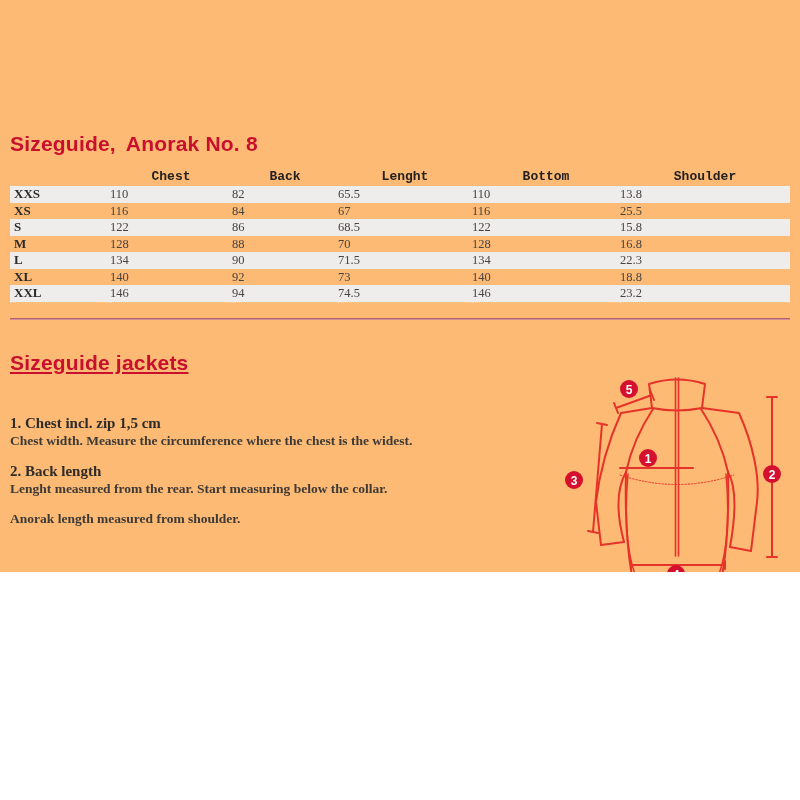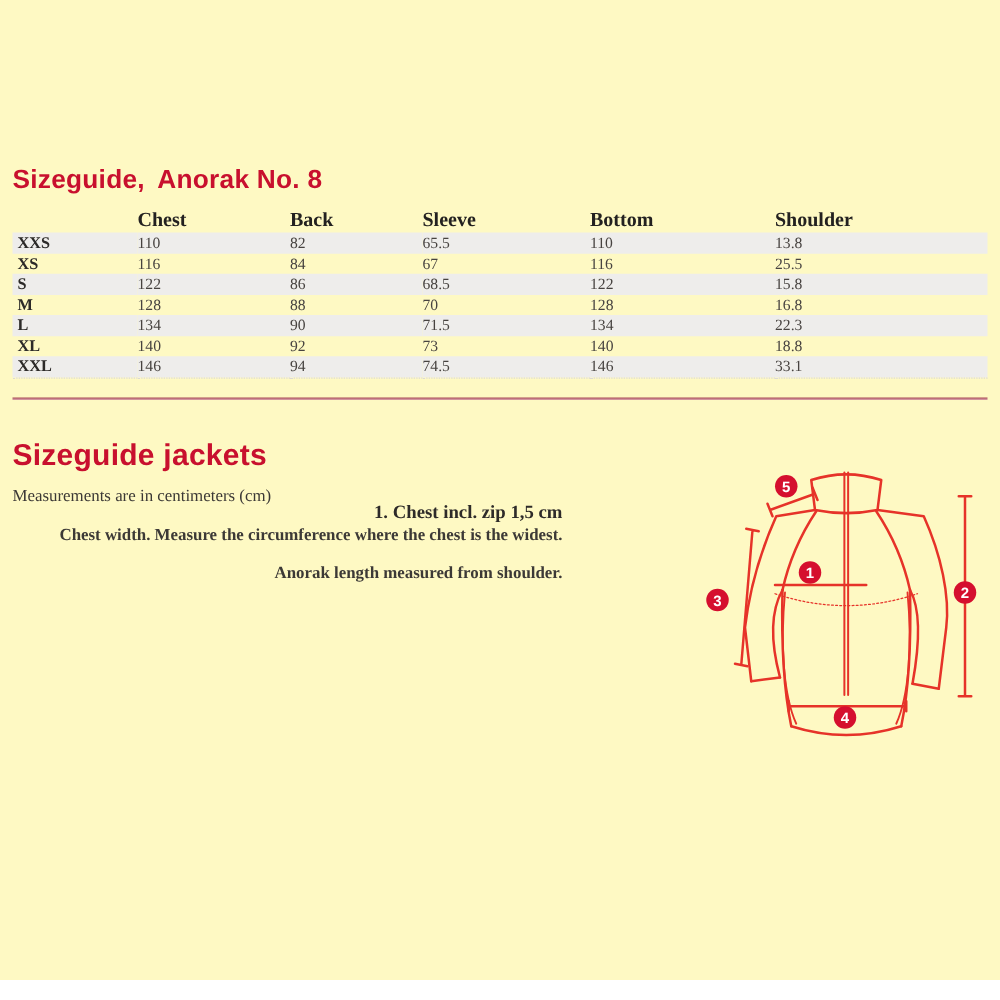--- a/index.html
+++ b/index.html
@@ -1,42 +1,42 @@
 <!DOCTYPE html>
 <html><head>
 <meta charset="utf-8">
 <style>
   html,body { margin:0; padding:0; background:#fff; }
-  .page { position:relative; width:800px; height:784px; background:#fef9c3; overflow:hidden;
+  .page { position:relative; width:800px; height:572px; background:#fdba74; overflow:hidden;
           font-family:"Liberation Serif", serif; }
 
   .page-title { position:absolute; left:10px; top:132px;
       font-family:"Liberation Sans", sans-serif; font-weight:bold;
       font-size:21px; color:#c8102e; letter-spacing:0.2px; }
   .page-title .product { margin-left:10px; }
 
   table.size-table { position:absolute; left:10px; top:167px; width:780px;
       border-collapse:collapse; table-layout:fixed;
       border-bottom:1px dotted #dbd8d5; }
-  table.size-table th { text-align:left; font-weight:bold; font-size:16px;
-      color:#232120; line-height:19px; padding:0; }
+  table.size-table th { text-align:center; font-weight:bold; font-size:13px;
+      color:#232120; line-height:19px; padding:0;font-family:Liberation Mono, monospace; }
   table.size-table td { font-size:12.5px; color:#474340; line-height:16.5px; padding:0; }
   table.size-table td.rowlabel { font-weight:bold; font-size:13px; color:#2c2a28; padding-left:4px; }
   table.size-table tbody tr:nth-child(odd) { background:#eeedeb; }
 
   .divider { position:absolute; left:10px; top:318px; width:780px; height:2px;
       background:linear-gradient(to bottom,#a84a56,#dba6ae); }
 
   .section-heading { position:absolute; left:10px; top:351px;
       font-family:"Liberation Sans", sans-serif; font-weight:bold;
-      font-size:24px; color:#c8102e; letter-spacing:0.2px; }
+      font-size:21px; color:#c8102e; letter-spacing:0.2px;text-decoration:underline; }
 
   .note { position:absolute; left:10px; top:389px; font-size:13.5px; color:#3c3936; }
 
-  .items { position:absolute; left:10px; top:401px; width:440px;text-align:right; }
+  .items { position:absolute; left:10px; top:414px; width:440px; }
   .item { margin:0 0 12px 0; }
   .item h3 { margin:0; font-size:15px; font-weight:bold; color:#2e2b29; line-height:18px; }
   .item p  { margin:0; font-size:13.5px; color:#3c3936; line-height:18px; white-space:pre-line;font-weight:bold; }
 
   .diagram { position:absolute; left:555px; top:362px; width:240px; height:240px; }
   .diagram svg { display:block; }
   .badge-num { font-family:"Liberation Sans", sans-serif; font-weight:bold;
       font-size:12px; fill:#ffffff; text-anchor:middle; }
 </style>
 </head>
@@ -55,21 +55,21 @@
         <col style="width:106px">
       <col style="width:134px">
         <col style="width:148px">
         <col style="width:170px">
     </colgroup>
     <thead>
       <tr>
         <th></th>
         <th>Chest</th>
         <th>Back</th>
-        <th>Sleeve</th>
+        <th>Lenght</th>
         <th>Bottom</th>
         <th>Shoulder</th>
       </tr>
     </thead>
     <tbody>
       <tr>
         <td class="rowlabel">XXS</td>
         <td>110</td>
         <td>82</td>
         <td>65.5</td>
@@ -115,35 +115,38 @@
         <td>73</td>
         <td>140</td>
         <td>18.8</td>
       </tr>
       <tr>
         <td class="rowlabel">XXL</td>
         <td>146</td>
         <td>94</td>
         <td>74.5</td>
         <td>146</td>
-        <td>33.1</td>
+        <td>23.2</td>
       </tr>
     </tbody>
   </table>
 
   <div class="divider"></div>
 
   <div class="section-heading">Sizeguide jackets</div>
 
-  <div class="note">Measurements are in centimeters (cm)</div>
 
   <div class="items">
     <div class="item">
       <h3>1. Chest incl. zip 1,5 cm</h3>
       <p>Chest width. Measure the circumference where the chest is the widest.</p>
+    </div>
+    <div class="item">
+      <h3>2. Back length</h3>
+      <p>Lenght measured from the rear. Start measuring below the collar.</p>
     </div>
     <div class="item">
       <p>Anorak length measured from shoulder.</p>
     </div>
   </div>
 
   <div class="diagram">
     <svg width="240" height="240" viewBox="0 0 240 240" xmlns="http://www.w3.org/2000/svg">
       <g fill="none" stroke="#e63329" stroke-width="2" stroke-linecap="round" stroke-linejoin="round">
 

